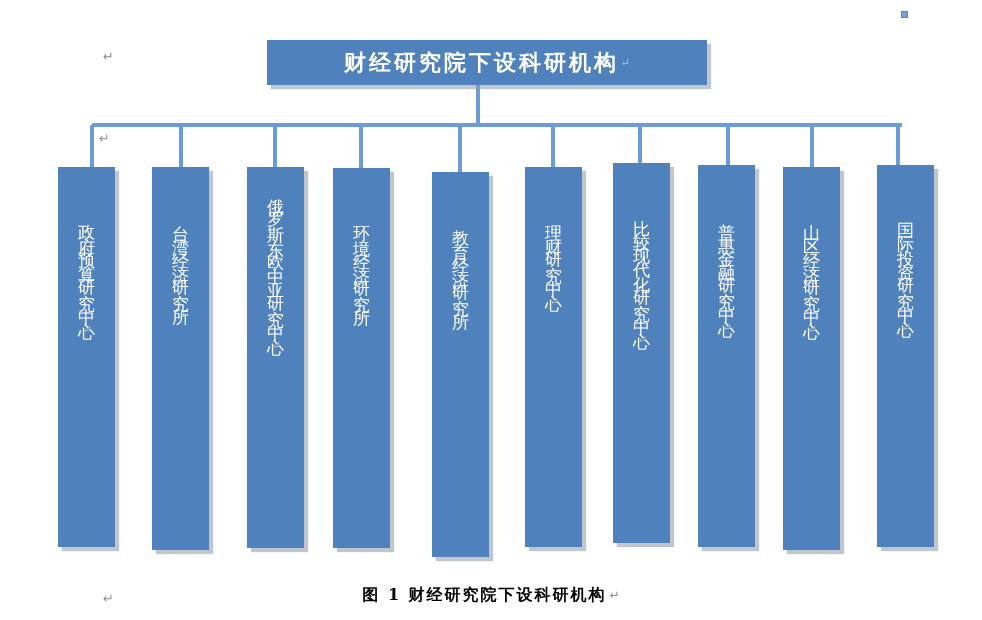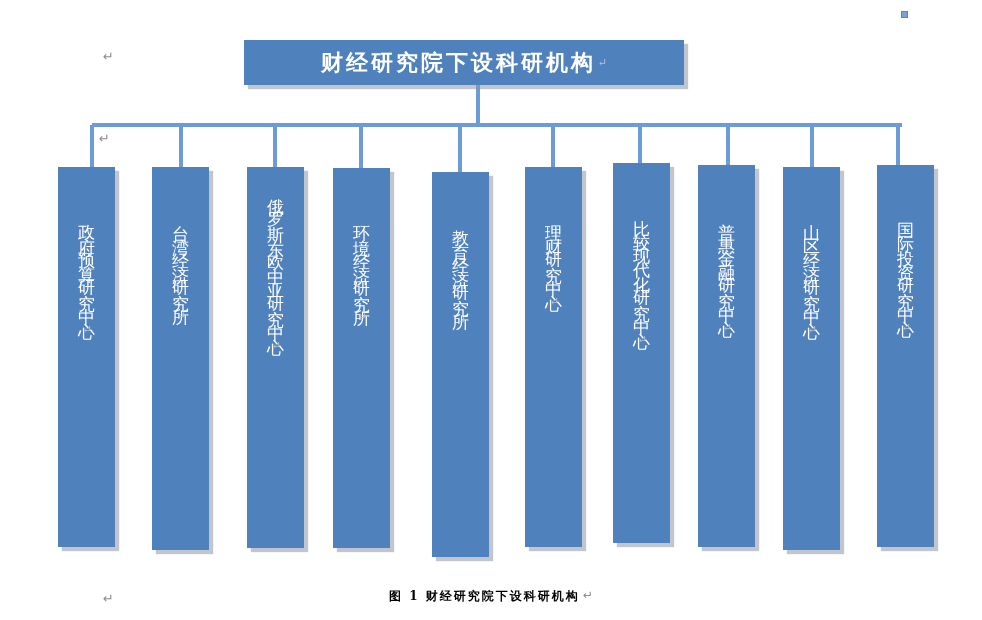--- a/index.html
+++ b/index.html
@@ -13,33 +13,33 @@
     box-shadow:4px 4px 1px rgba(142,152,166,0.55);
   }
   .col{width:57px;display:flex;justify-content:center;align-items:flex-start;}
   .vtext{
     writing-mode:vertical-lr;text-orientation:upright;
     color:var(--box-text,#fff);font-size:17px;letter-spacing:14px;
     line-height:1;white-space:nowrap;
   }
   .crlf-in{font-size:11px;color:#b7c4d6;letter-spacing:0;}
   .titlebox{
-    left:244px;top:40px;width:440px;height:45px;
+    left:267px;top:40px;width:440px;height:45px;
     display:flex;align-items:center;justify-content:center;
   }
   .titlebox .t{
     color:var(--title-text,#fff);font-weight:bold;font-size:22px;letter-spacing:3px;white-space:nowrap;
   }
   .titlebox .crlf-in{margin-left:2px;}
   .line{position:absolute;background:var(--connector,#6C9CD8);}
   .pmark{position:absolute;color:var(--mark-gray,#8C8C8C);font-size:13px;line-height:13px;
     font-family:"DejaVu Sans","Liberation Sans",sans-serif;}
   .captionwrap{position:absolute;left:0;top:585px;width:982px;text-align:center;}
   .caption{
-    display:inline-block;color:var(--caption-text,#000);font-weight:bold;font-size:12px;letter-spacing:2px;
+    display:inline-block;color:var(--caption-text,#000);font-weight:bold;font-size:16px;letter-spacing:2px;
   }
   .caption-mark{color:#8C8C8C;font-size:12px;vertical-align:1px;margin-left:3px;
     font-family:"DejaVu Sans","Liberation Sans",sans-serif;}
   .handle{
     position:absolute;left:901px;top:11px;width:7px;height:7px;
     background:#7AA0DB;border:1px solid #5585C6;box-sizing:border-box;
   }
 </style>
 </head>
 <body>

